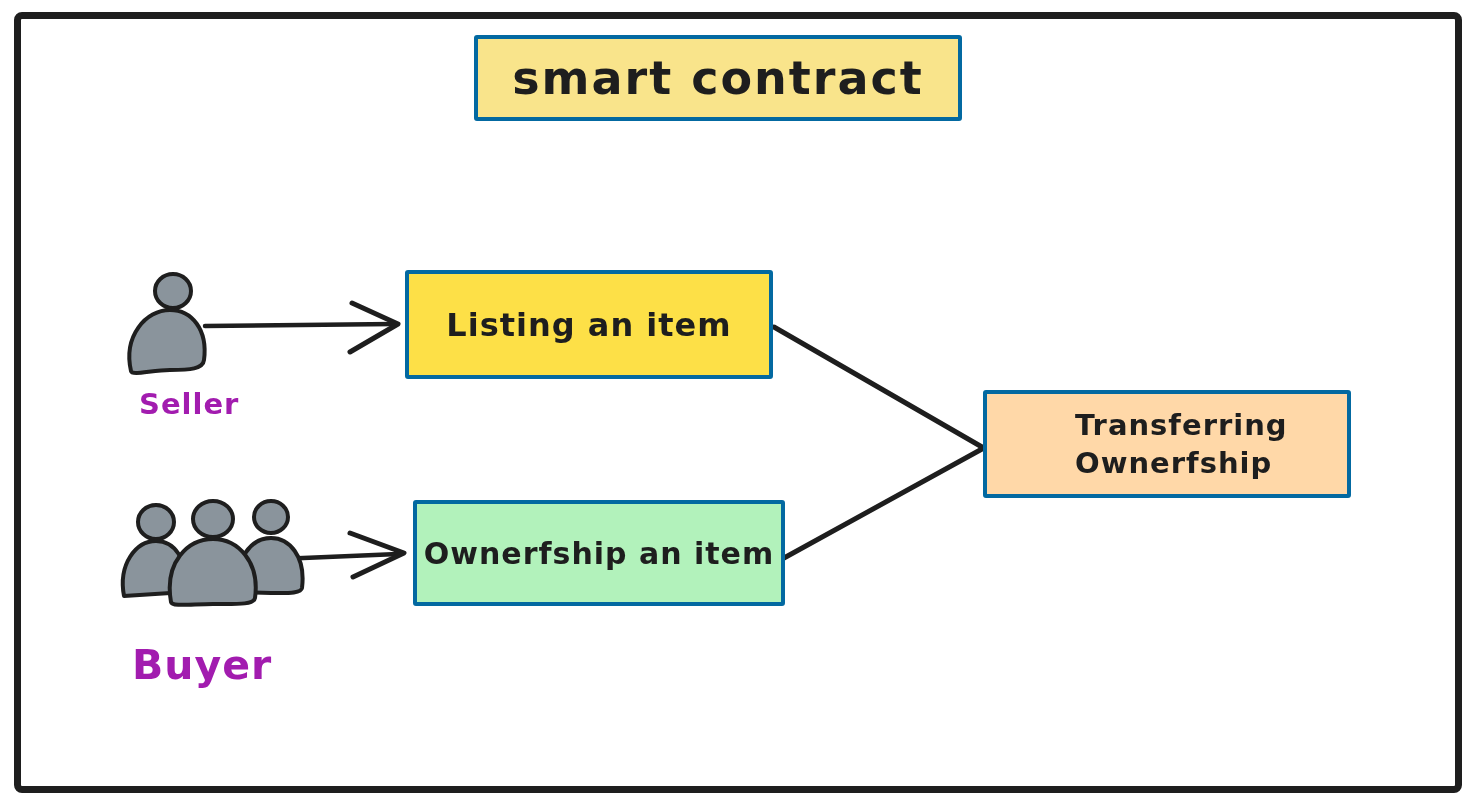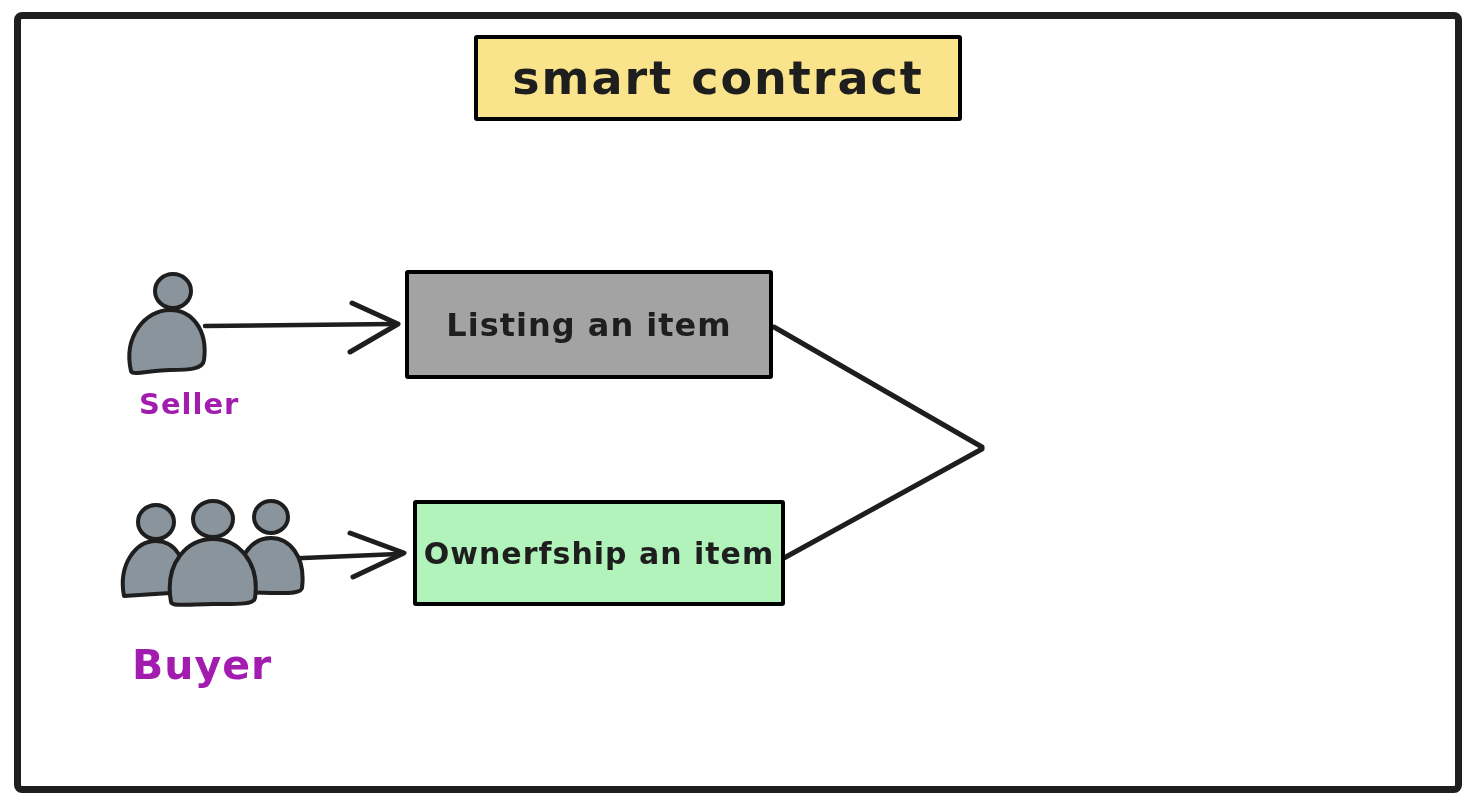--- a/index.html
+++ b/index.html
@@ -23,39 +23,39 @@
     background: transparent;
   }
   .connector-layer {
     position: absolute;
     left: 0; top: 0;
     width: 1478px; height: 810px;
     pointer-events: none;
   }
   .node {
     position: absolute;
-    border: 4px solid #000000;
+    border: 4px solid #0369a1;
     border-radius: 3px;
     display: flex;
     align-items: center;
     justify-content: center;
     color: #1e1e1e;
   }
   .node-title {
     left: 474px; top: 35px;
     width: 488px; height: 86px;
     background: #f9e48b;
     font-size: 46px;
     font-weight: 700;
     letter-spacing: 2px;
   }
   .node-listing {
     left: 405px; top: 270px;
     width: 368px; height: 109px;
-    background: #a3a3a3;
+    background: #fde047;
     font-size: 32px;
     font-weight: 600;
     letter-spacing: 1px;
   }
   .node-purchasing {
     left: 413px; top: 500px;
     width: 372px; height: 106px;
     background: #b2f2bb;
     font-size: 30px;
     font-weight: 600;
@@ -140,14 +140,20 @@
   <div class="actor-label actor-label-buyer">Buyer</div>
 
   <div class="node node-listing">
     <span>Listing an item</span>
   </div>
 
   <div class="node node-purchasing">
     <span>Ownerfship an item</span>
   </div>
 
+  <div class="node node-transferring">
+    <div class="two-line">
+      <div>Transferring</div>
+      <div>Ownerfship</div>
+    </div>
+  </div>
 
 </div>
 
 </body></html>

